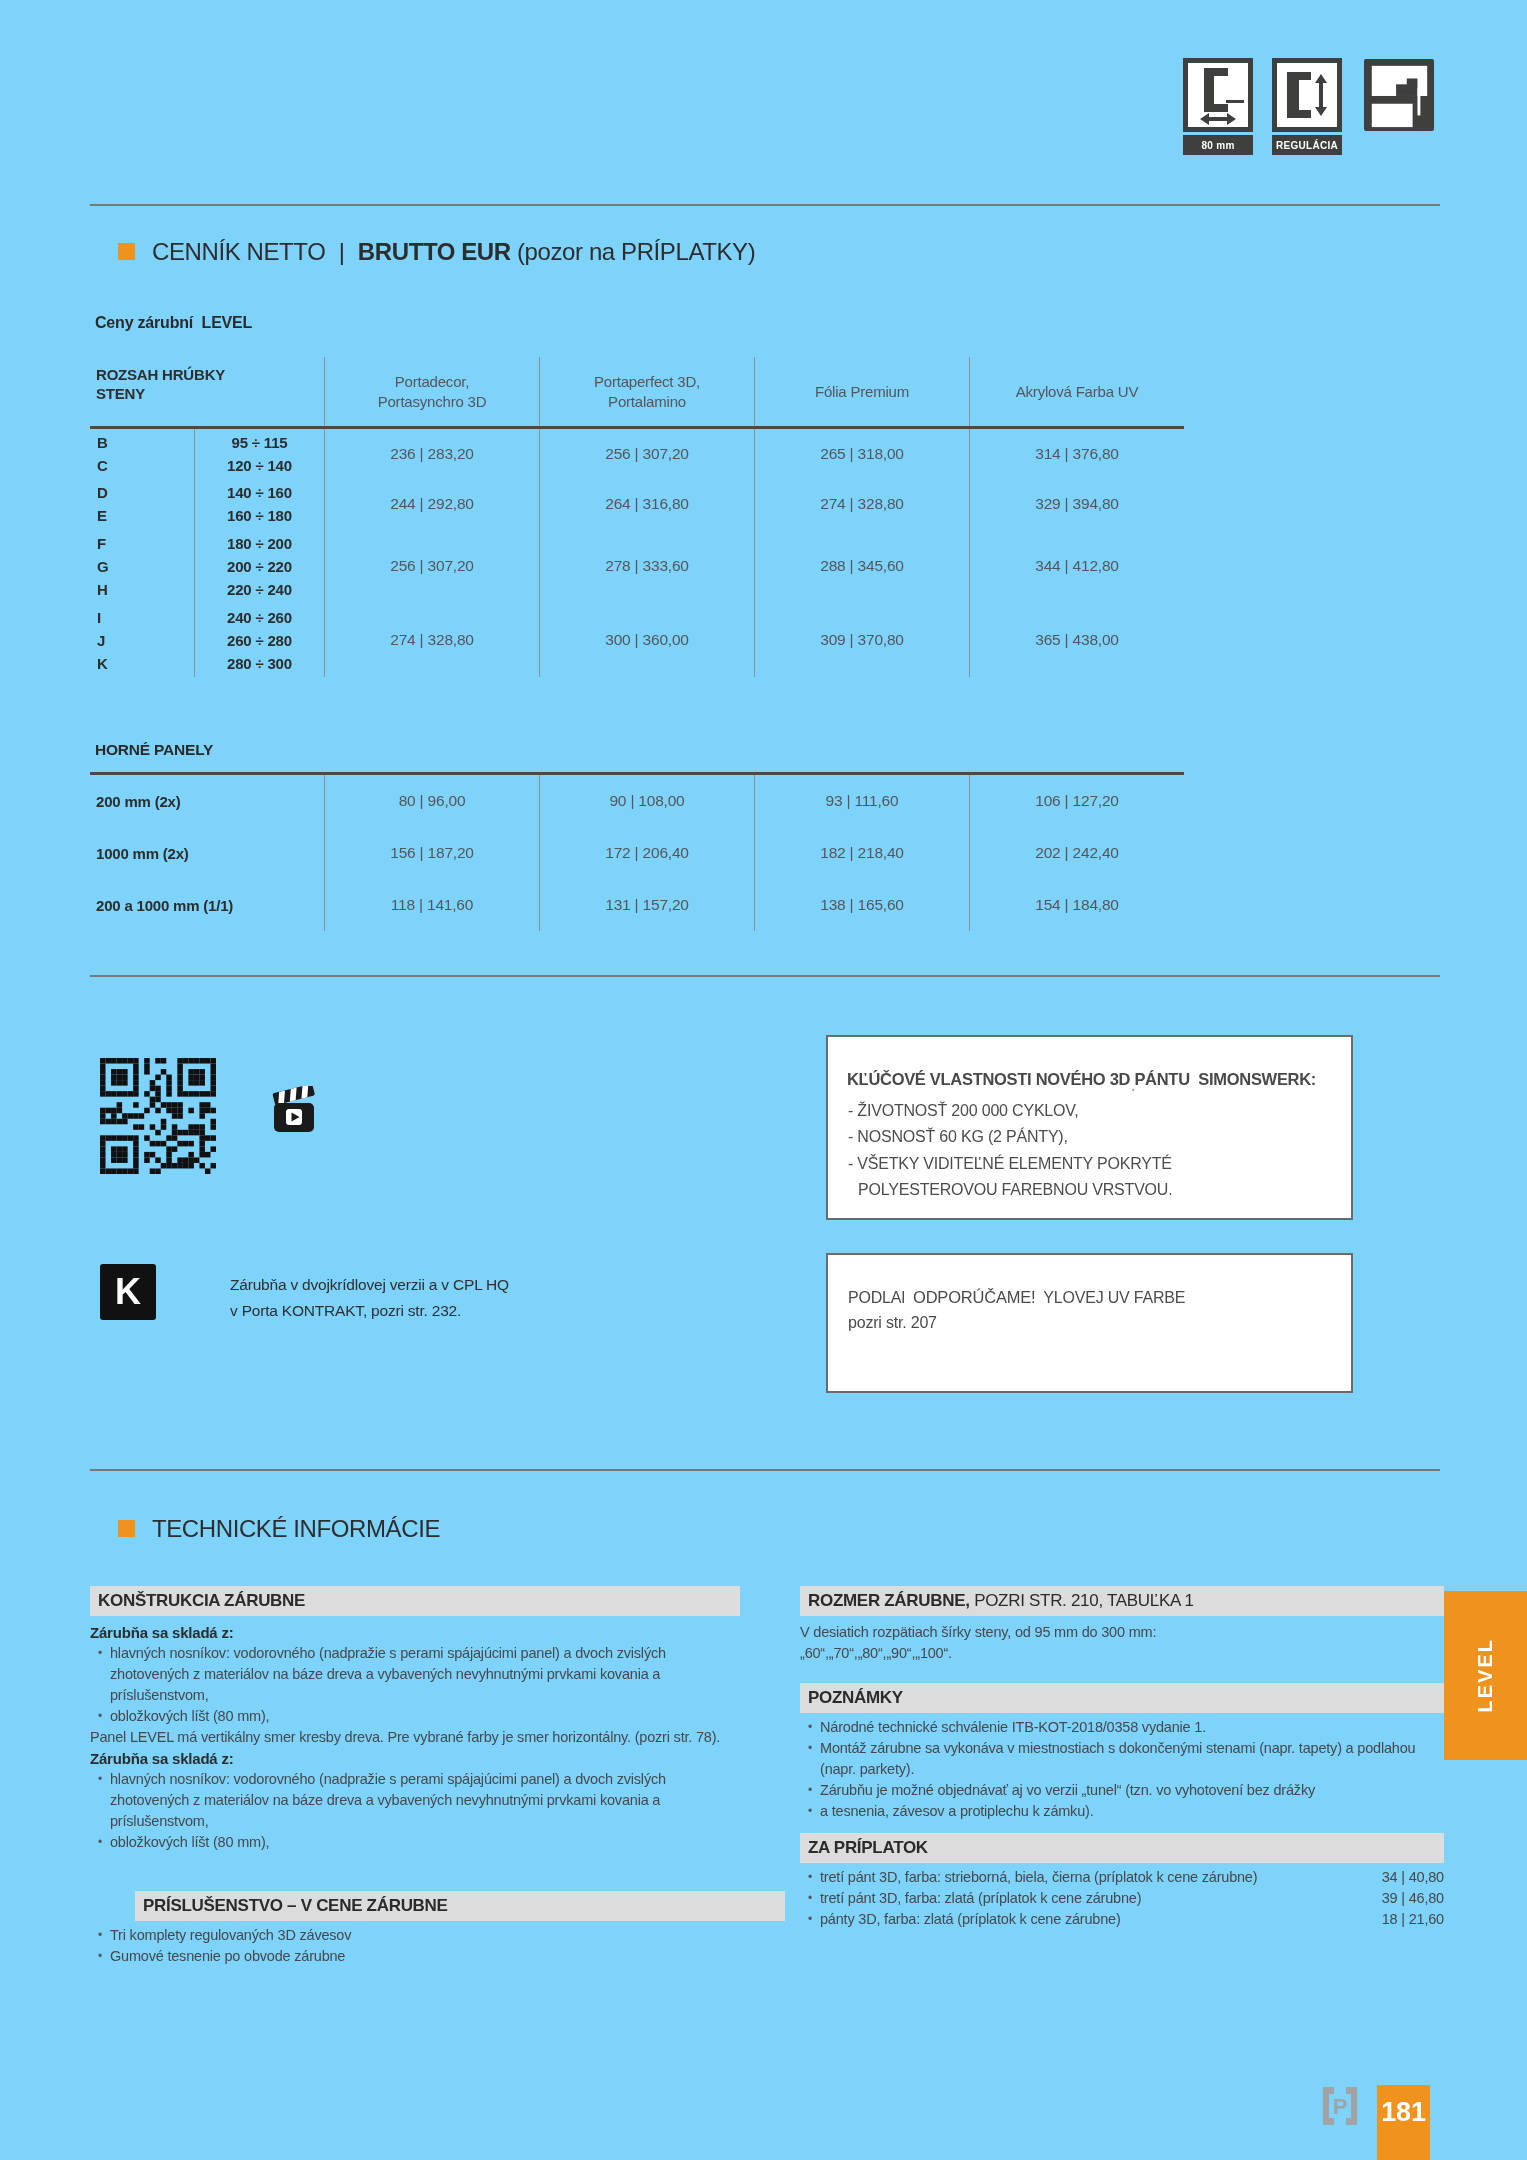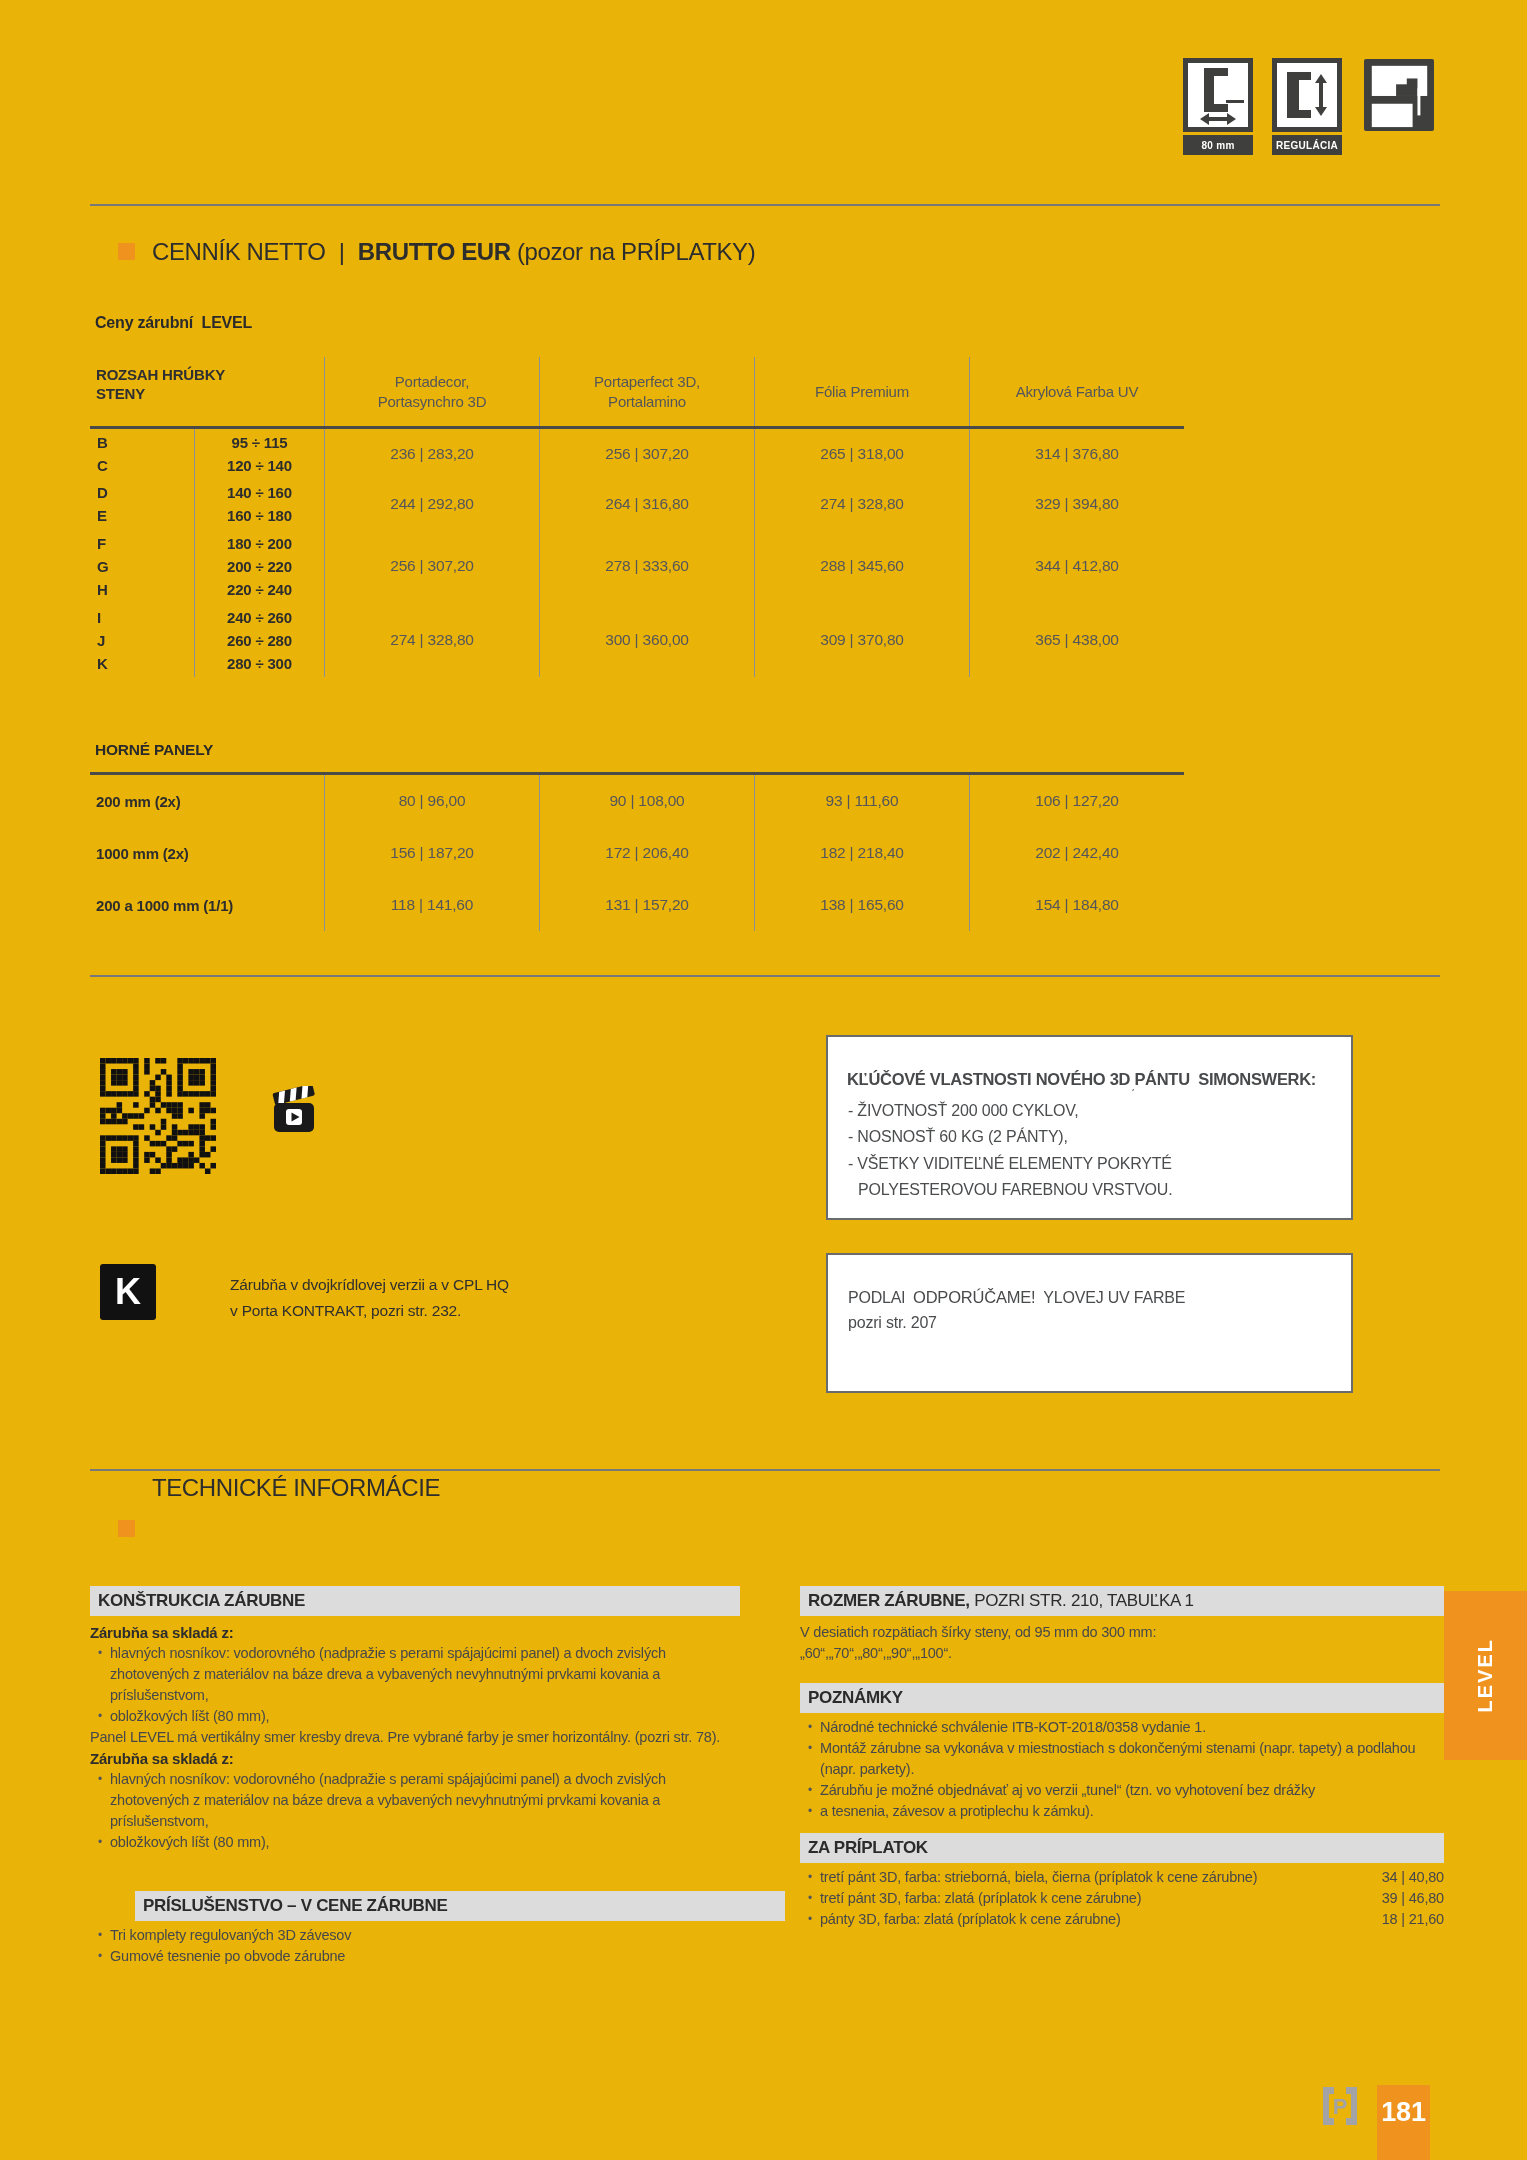--- a/index.html
+++ b/index.html
@@ -1,16 +1,16 @@
 <!DOCTYPE html>
 <html><head>
 <meta charset="utf-8">
 <style>
   html,body{margin:0;padding:0;background:#9a9a9a;}
-  .page{position:relative;width:1527px;height:2160px;background:#eab308;overflow:hidden;
+  .page{position:relative;width:1527px;height:2160px;background:#7dd3fc;overflow:hidden;
         font-family:"Liberation Sans",sans-serif;color:#47484A;letter-spacing:-0.2px;}
 
   
   .hr{position:absolute;left:90px;width:1350px;height:2px;background:#77787A;}
   #rule-top{top:204px;} #rule-mid{top:975px;} #rule-tech{top:1469px;}
 
   
   .ticon{position:absolute;top:58px;width:70px;}
   #ticon-80{left:1183px;} #ticon-reg{left:1272px;} #ticon-sec{left:1364px;}
   .tbox{box-sizing:border-box;width:70px;height:74px;border:5px solid #3F3F3E;background:#fff;
@@ -507,21 +507,21 @@
     <div class="bt">ODPORÚČAME!</div>
     <div class="bc">
       <div>PODLAHOVÉ LIŠTY V AKRYLOVEJ UV FARBE</div>
       <div>pozri str. 207</div>
     </div>
   </div>
 
   <div class="hr" id="rule-tech"></div>
 
   <div class="sq" style="left:118px;top:1520px;"></div>
-  <div class="sec-title" style="left:152px;top:1474px;text-align:center;">TECHNICKÉ INFORMÁCIE</div>
+  <div class="sec-title" style="left:152px;top:1515px;text-align:center;">TECHNICKÉ INFORMÁCIE</div>
 
   <div class="bar" id="bar-konstrukcia">
       <span class="hb">KONŠTRUKCIA ZÁRUBNE</span>
     </div>
   <div class="tblock" id="konstrukcia-text">
     <div class="bld">Zárubňa sa skladá z:</div>
     <div class="bl">
         <span class="d">•</span>
         <span class="t">hlavných nosníkov: vodorovného (nadpražie s perami spájajúcimi panel) a dvoch zvislých zhotovených z materiálov na báze dreva a vybavených nevyhnutnými prvkami kovania a príslušenstvom,</span>
       </div>

